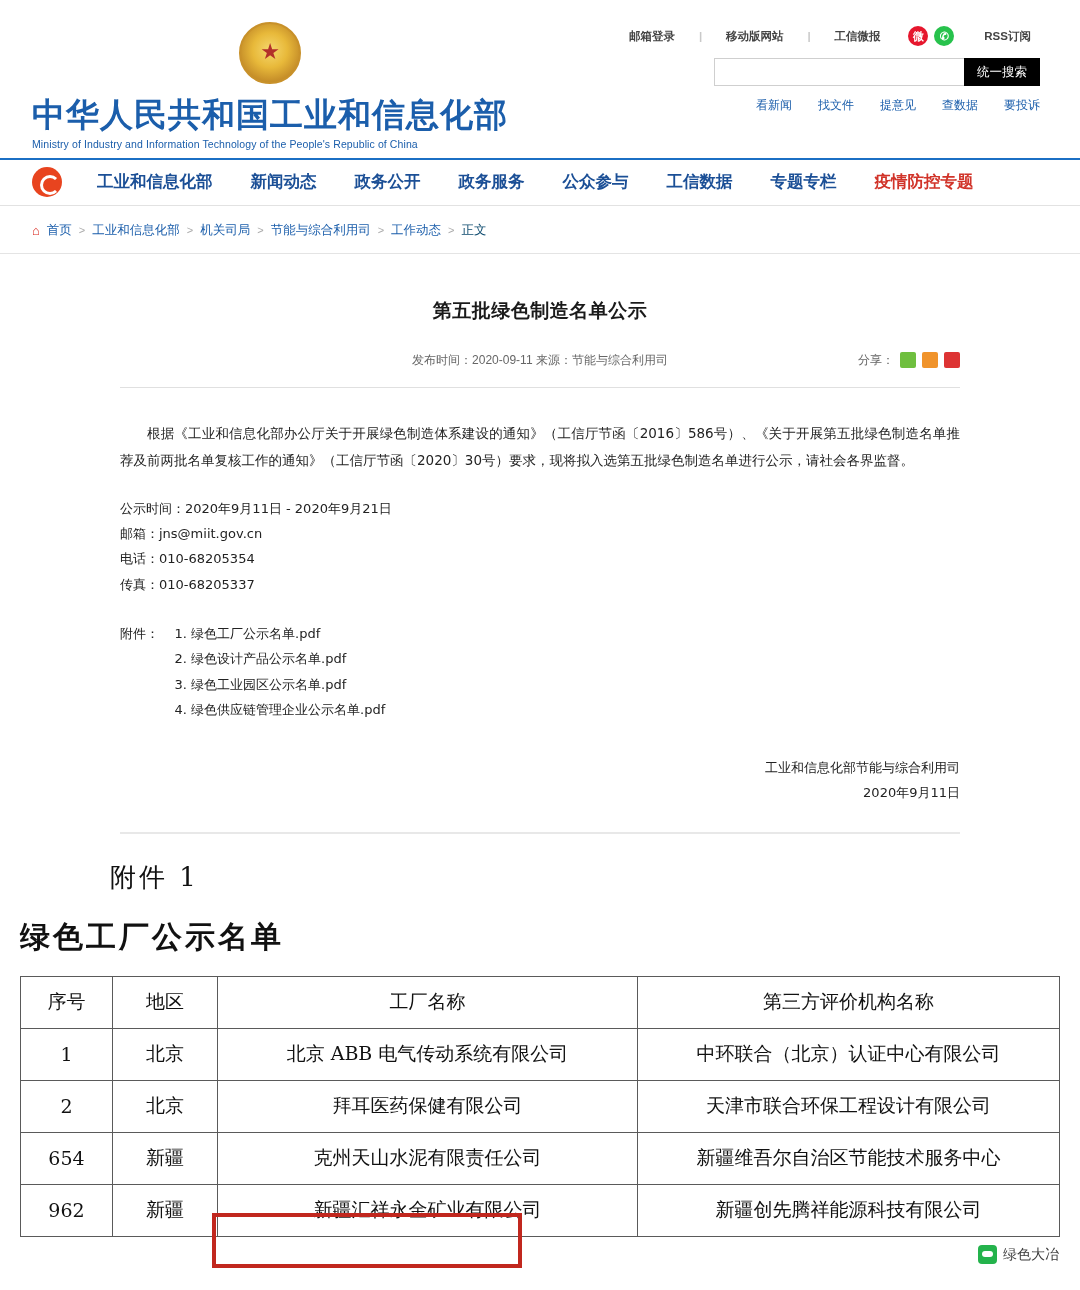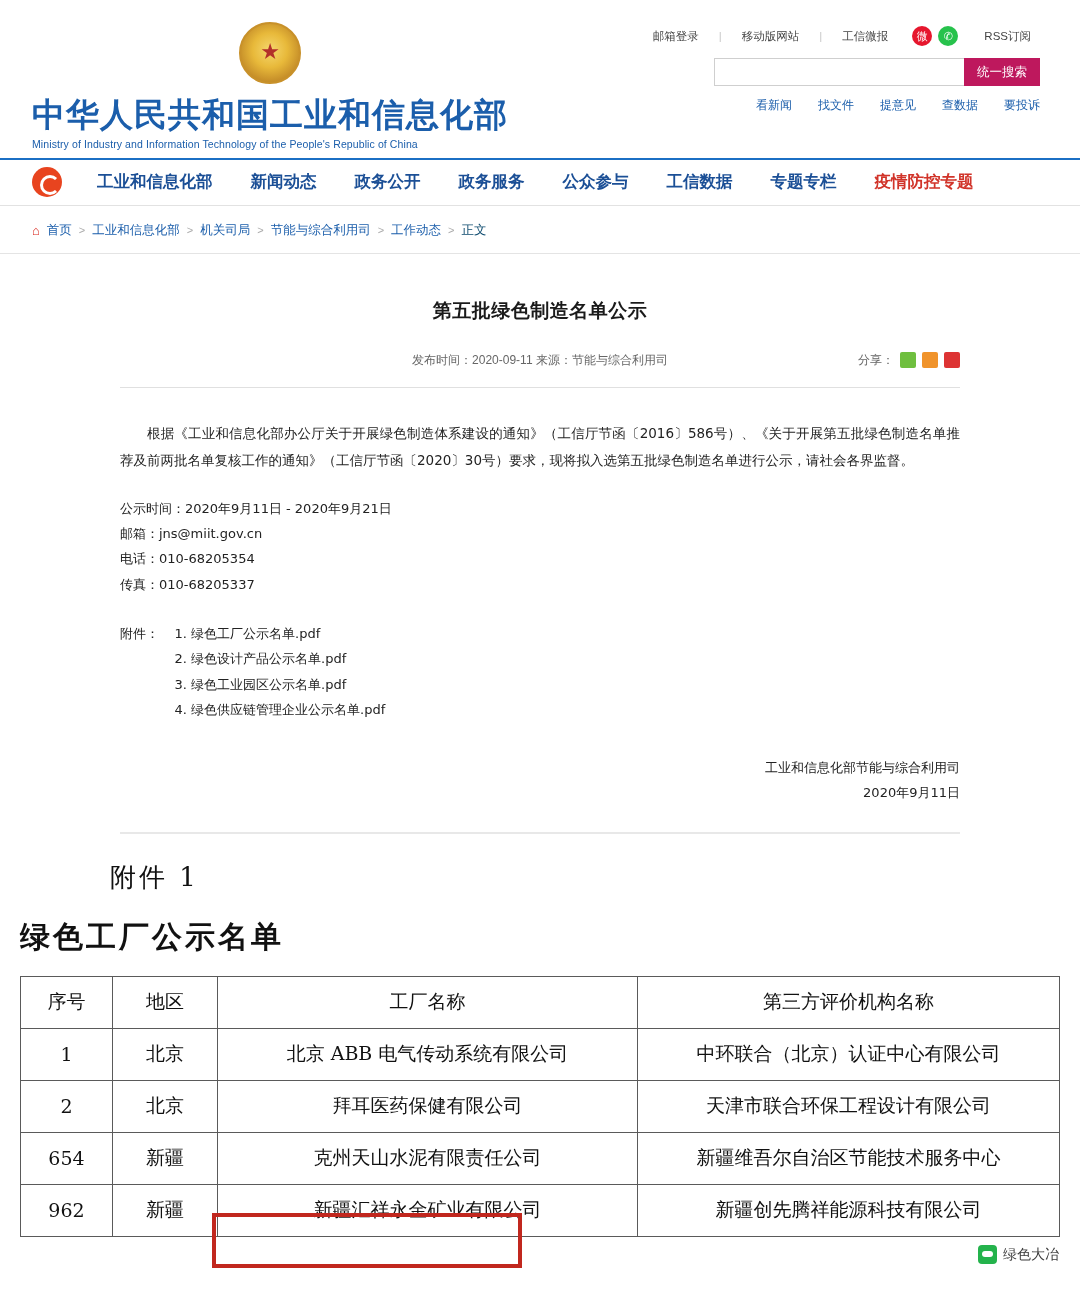--- a/index.html
+++ b/index.html
@@ -41,40 +41,40 @@
   .brand-cn {
     font-family: "DejaVu Sans", sans-serif;
     font-size: 33px; font-weight: bold; color: #1b5eab; letter-spacing: 1px;
   }
   .brand-en {
     font-size: 10.5px; color: #1b5eab; margin-top: 6px; letter-spacing: .1px;
   }
 
   .header-right { padding-top: 4px; width: 420px; }
   .toplinks {
-    display: flex; align-items: center; justify-content: flex-end;
-    gap: 11px; font-size: 11.5px; color: #444;
+    display: flex; align-items: center; justify-content: space-between;
+    gap: 11px; font-size: 11.5px; color: #444; font-weight: bold;
   }
   .toplinks a { color: #444; text-decoration: none; padding: 0 9px; }
   .toplinks .sep { color: #c9c9c9; }
   .social { display:flex; gap:6px; align-items:center; margin: 0 6px 0 4px; }
   .social span {
     width: 20px; height: 20px; border-radius: 50%;
     display: inline-block; font-size: 11px; color:#fff; text-align:center; line-height: 20px;
   }
   .weibo { background: #e6162d; }
   .wechat { background: #27c24c; }
 
   .searchrow { display: flex; margin-top: 12px; justify-content: flex-end; }
   .searchrow input {
     width: 250px; height: 28px; border: 1px solid #cfcfcf; border-right: none;
     padding: 0 8px; font-size: 12px; outline: none; background:#fff;
   }
   .searchbtn {
-    width: 76px; height: 28px; background: #be185d; color: #fff; border: none;
+    width: 76px; height: 28px; background: #000000; color: #fff; border: none;
     font-size: 12.5px; cursor: pointer; font-family: "DejaVu Sans", sans-serif;
   }
   .sublinks {
     display: flex; justify-content: flex-end; gap: 26px; margin-top: 11px;
     font-size: 12px; color: #1b5eab;
   }
   .sublinks a { color: #1b5eab; text-decoration: none; }
 
   
   .nav {

